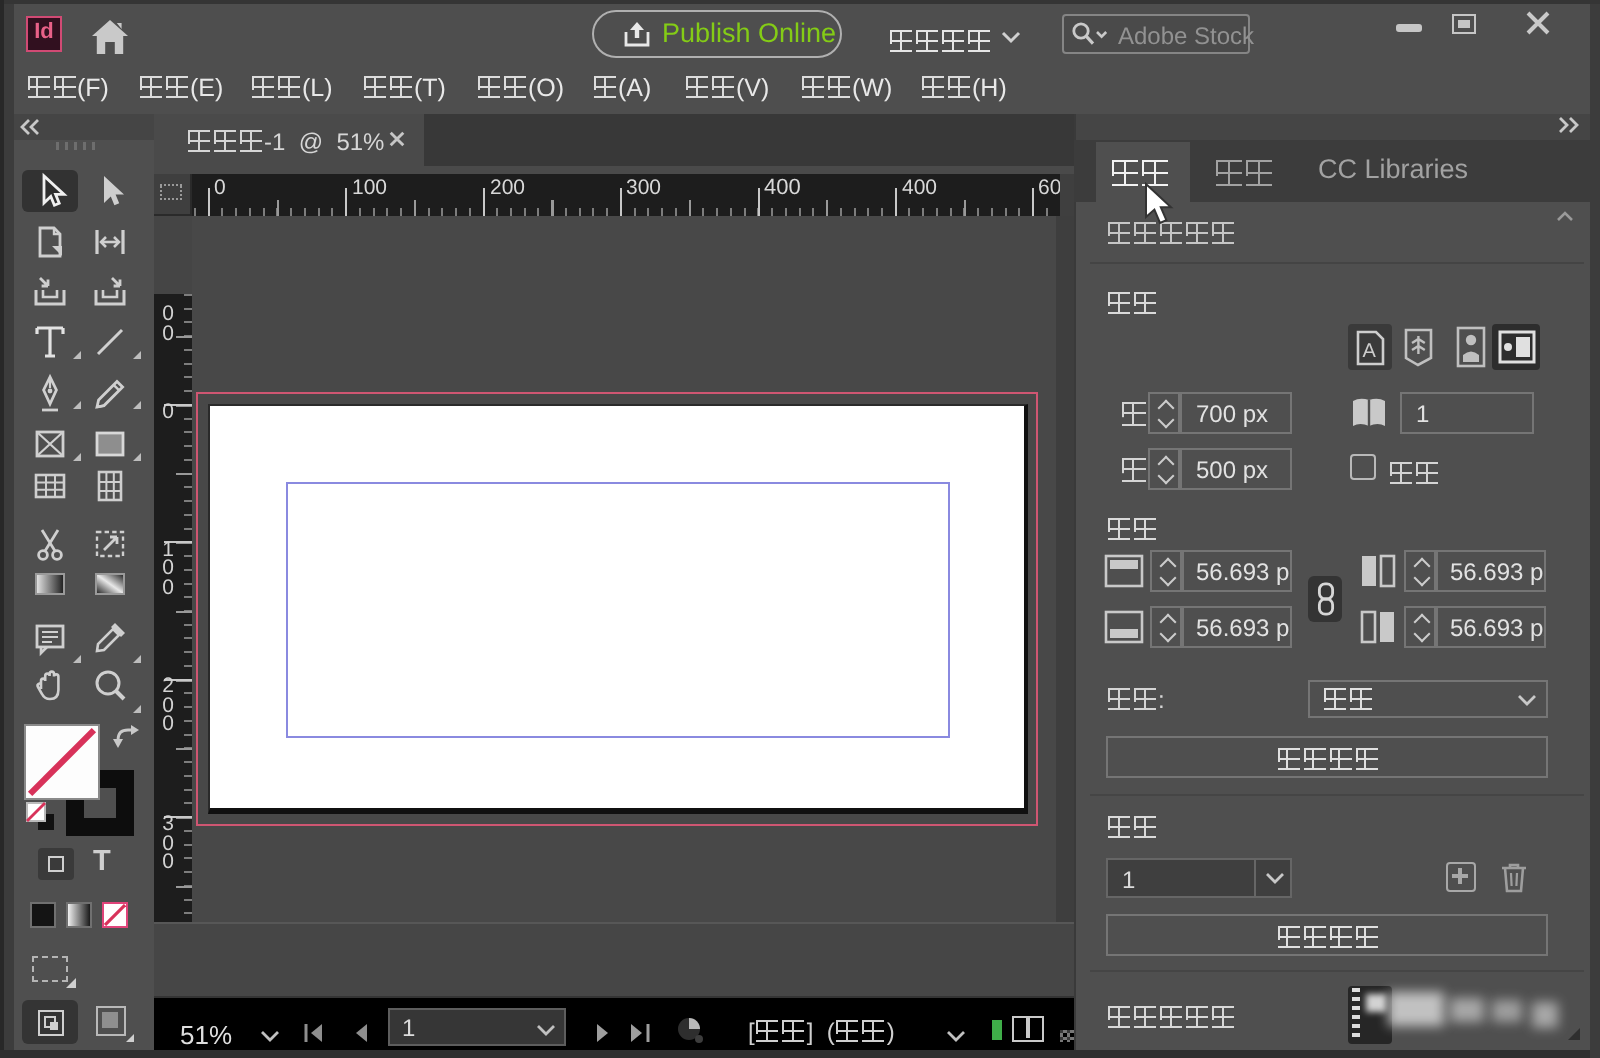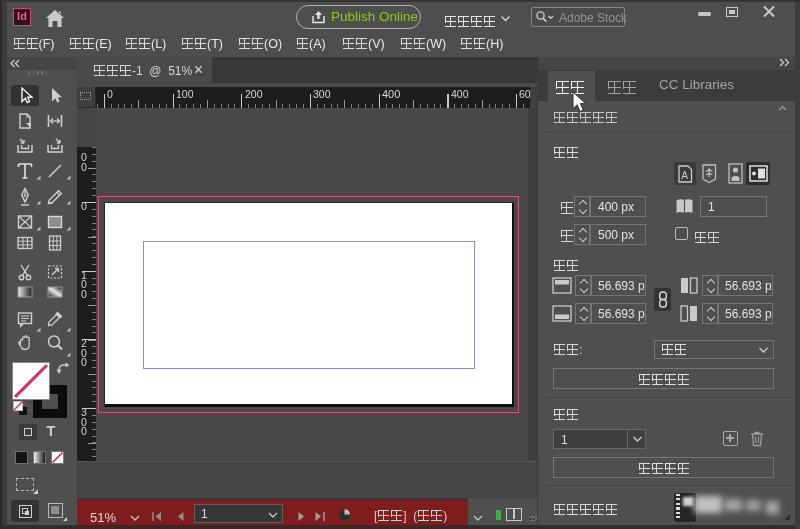--- a/index.html
+++ b/index.html
@@ -297,21 +297,21 @@
   <div class="abs" style="left:11px;top:20.65px;width:8px;height:293px;background:repeating-linear-gradient(180deg,#999 0 1px,transparent 1px 34.35px)"></div>
   <div class="abs" style="left:5px;top:55px;width:14px;height:259px;background:repeating-linear-gradient(180deg,#c8c8c8 0 1px,transparent 1px 68.7px)"></div>
   <div class="vl" style="left:1px;top:6px">0<br>0</div>
   <div class="vl" style="left:1px;top:55px">0</div>
   <div class="vl" style="left:1px;top:123.5px">1<br>0<br>0</div>
   <div class="vl" style="left:1px;top:192px">2<br>0<br>0</div>
   <div class="vl" style="left:1px;top:261px">3<br>0<br>0</div>
 </div>
 <div class="abs" id="vsb" style="left:528px;top:108px;width:9px;height:353px;background:#3e3e3e"></div>
 <div class="abs" id="underzone" style="left:77px;top:461px;width:460px;height:37px;background:#464646;border-top:1px solid #575757"></div>
-<div class="abs" id="statusbar" style="left:77px;top:498px;width:391px;height:27px;background:#7f1d1d;border-top:1px solid #343434">
+<div class="abs" id="statusbar" style="left:77px;top:498px;width:460px;height:27px;background:#000000;border-top:1px solid #343434">
   <div class="abs" style="left:13px;top:11px;color:#dedede;font-size:13px">51%</div>
   <svg class="abs" style="left:53px;top:16px" width="10" height="6" viewBox="0 0 10 6">
         <path d="M1 1 L5 5 L9 1" fill="none" stroke="#c0c0c0" stroke-width="1.4"></path>
       </svg>
   <svg class="abs" style="left:74px;top:12px" width="12" height="11" viewBox="0 0 12 11">
         <path d="M2 1 L2 10" stroke="#8e8e8e" stroke-width="1.5"></path>
         <path d="M10 1 L4.5 5.5 L10 10 Z" fill="#8e8e8e"></path>
       </svg>
   <svg class="abs" style="left:99px;top:12px" width="9" height="11" viewBox="0 0 9 11">
         <path d="M7.5 1 L2 5.5 L7.5 10 Z" fill="#8e8e8e"></path>
@@ -390,21 +390,21 @@
   <rect x="9" y="3.5" width="7" height="10" fill="#e0e0e0"></rect>
   <circle cx="5" cy="8.5" r="2" fill="#e0e0e0"></circle>
 </svg>
 
 <div class="abs" style="left:560px;top:199px"><span class="zh" style="--c:#d5d5d5;width:12px;height:12px"></span></div>
 <div class="stepper" style="left:574px;top:196px">
       <span class="chev-u"></span>
       <span class="chev-d"></span>
     </div>
 <div class="fld" style="left:590px;top:196px;width:56px;height:21px">
-      <div class="abs" style="left:7px;top:3px">400 px</div>
+      <div class="abs" style="left:7px;top:3px">700 px</div>
     </div>
 <svg class="abs" style="left:675px;top:197px" width="20" height="20" viewBox="0 0 20 20">
   <path d="M9.5 3 Q5 1.5 1.5 3.5 L1.5 16 Q5 14 9.5 16 Q14 14 17.5 16 L17.5 3.5 Q14 1.5 9.5 3 Z" fill="#c9c9c9"></path>
   <path d="M9.5 3 L9.5 16" stroke="#4f4f4f" stroke-width="1.2"></path>
 </svg>
 <div class="fld" style="left:700px;top:196px;width:67px;height:21px">
       <div class="abs" style="left:7px;top:3px">1</div>
     </div>
 <div class="abs" style="left:560px;top:227px"><span class="zh" style="--c:#d5d5d5;width:12px;height:12px"></span></div>
 <div class="stepper" style="left:574px;top:224px">

